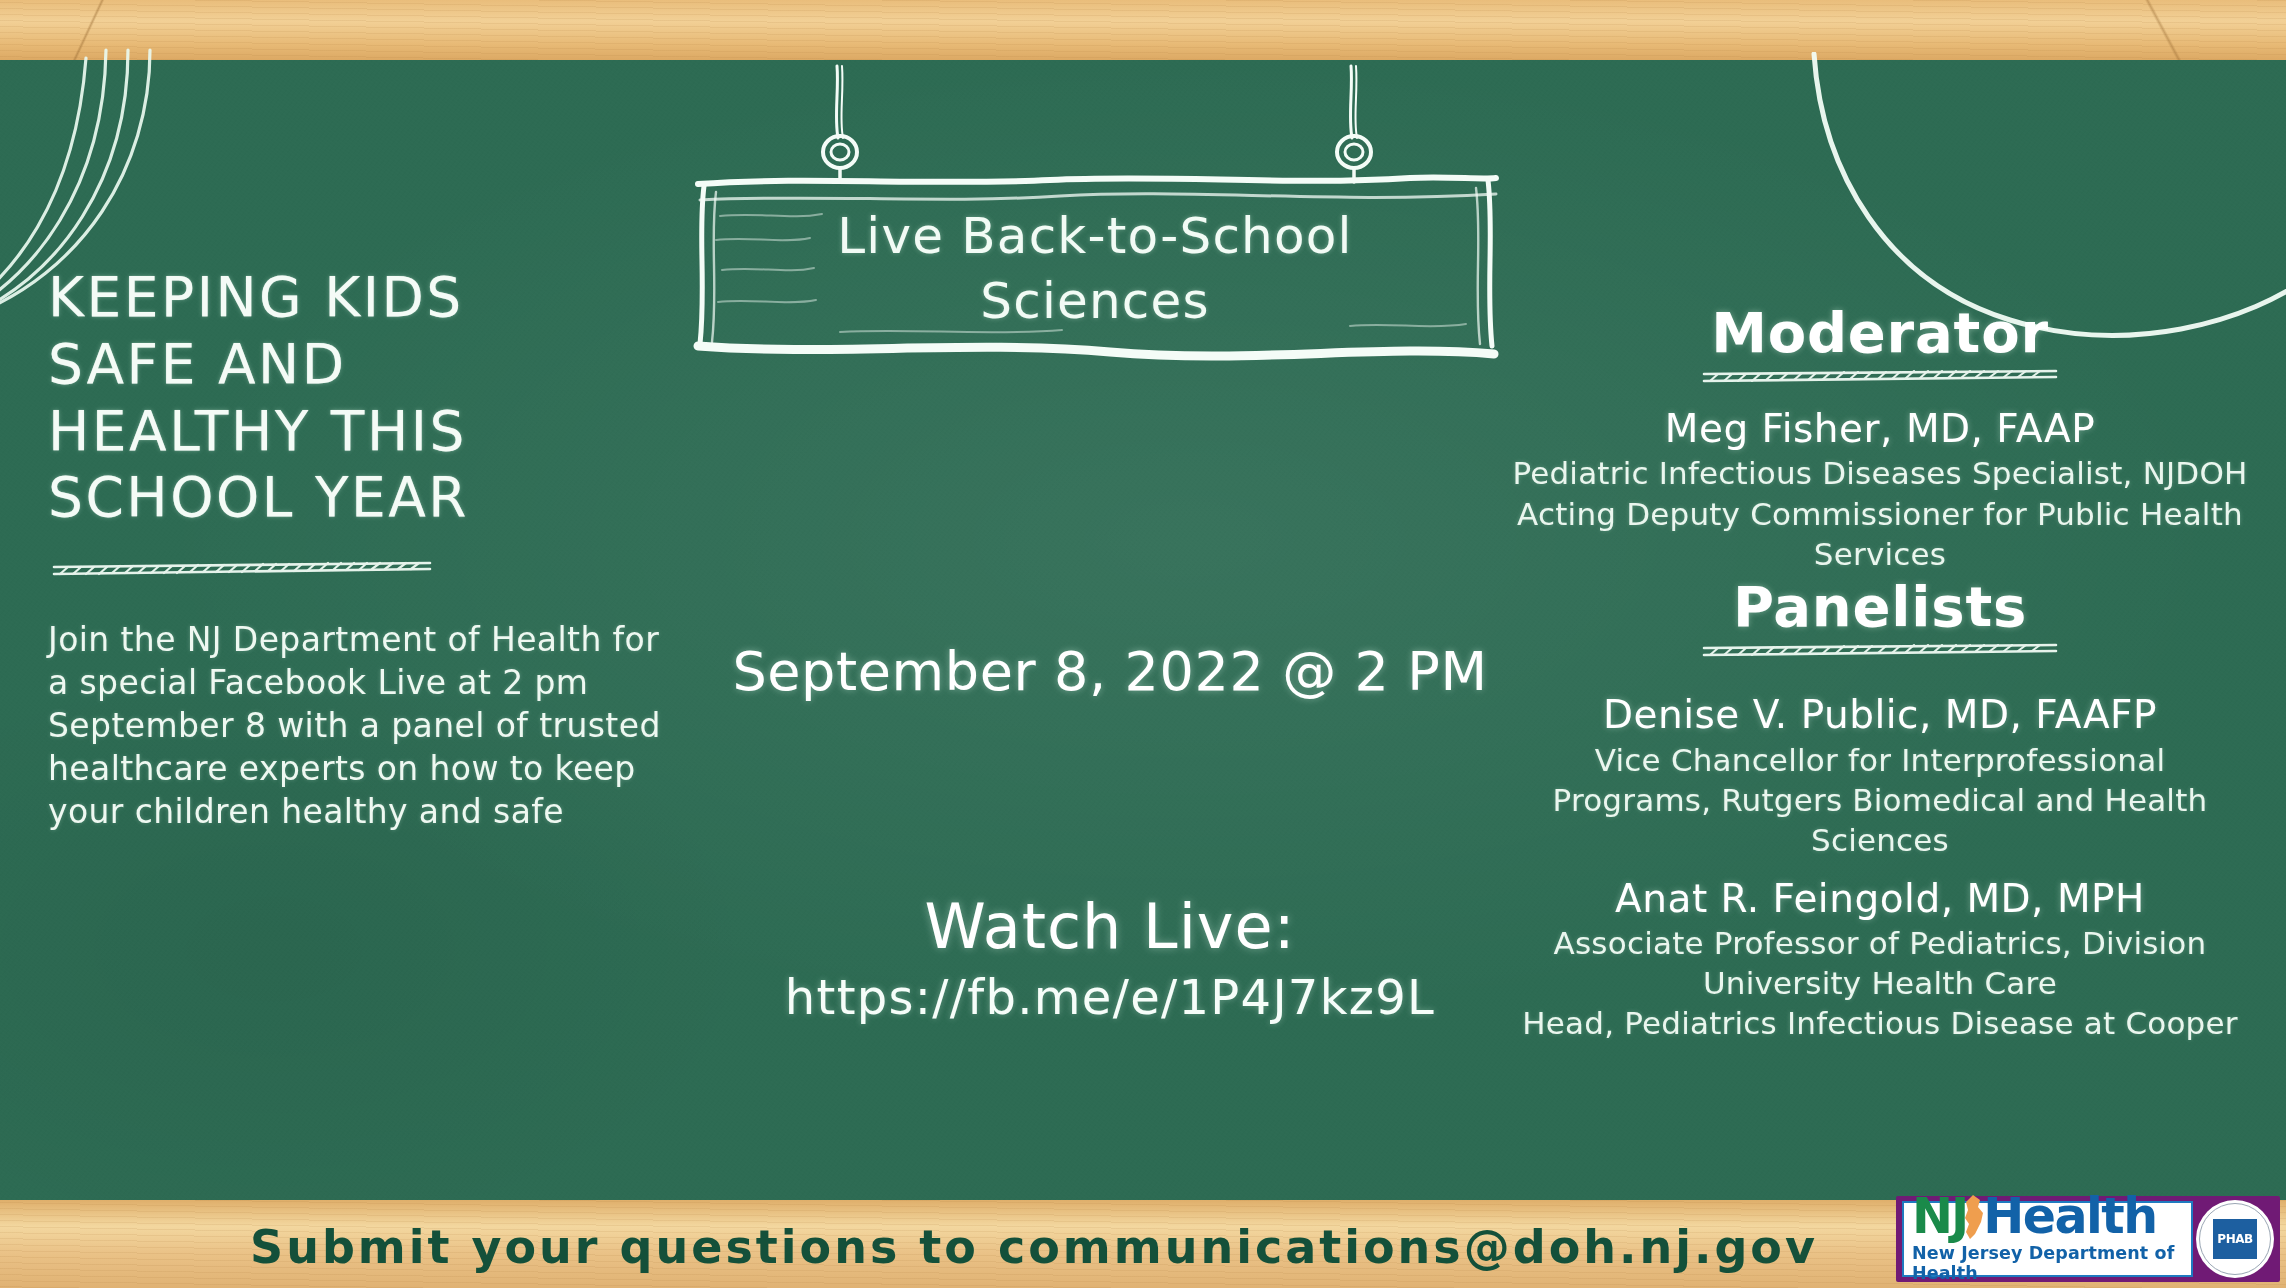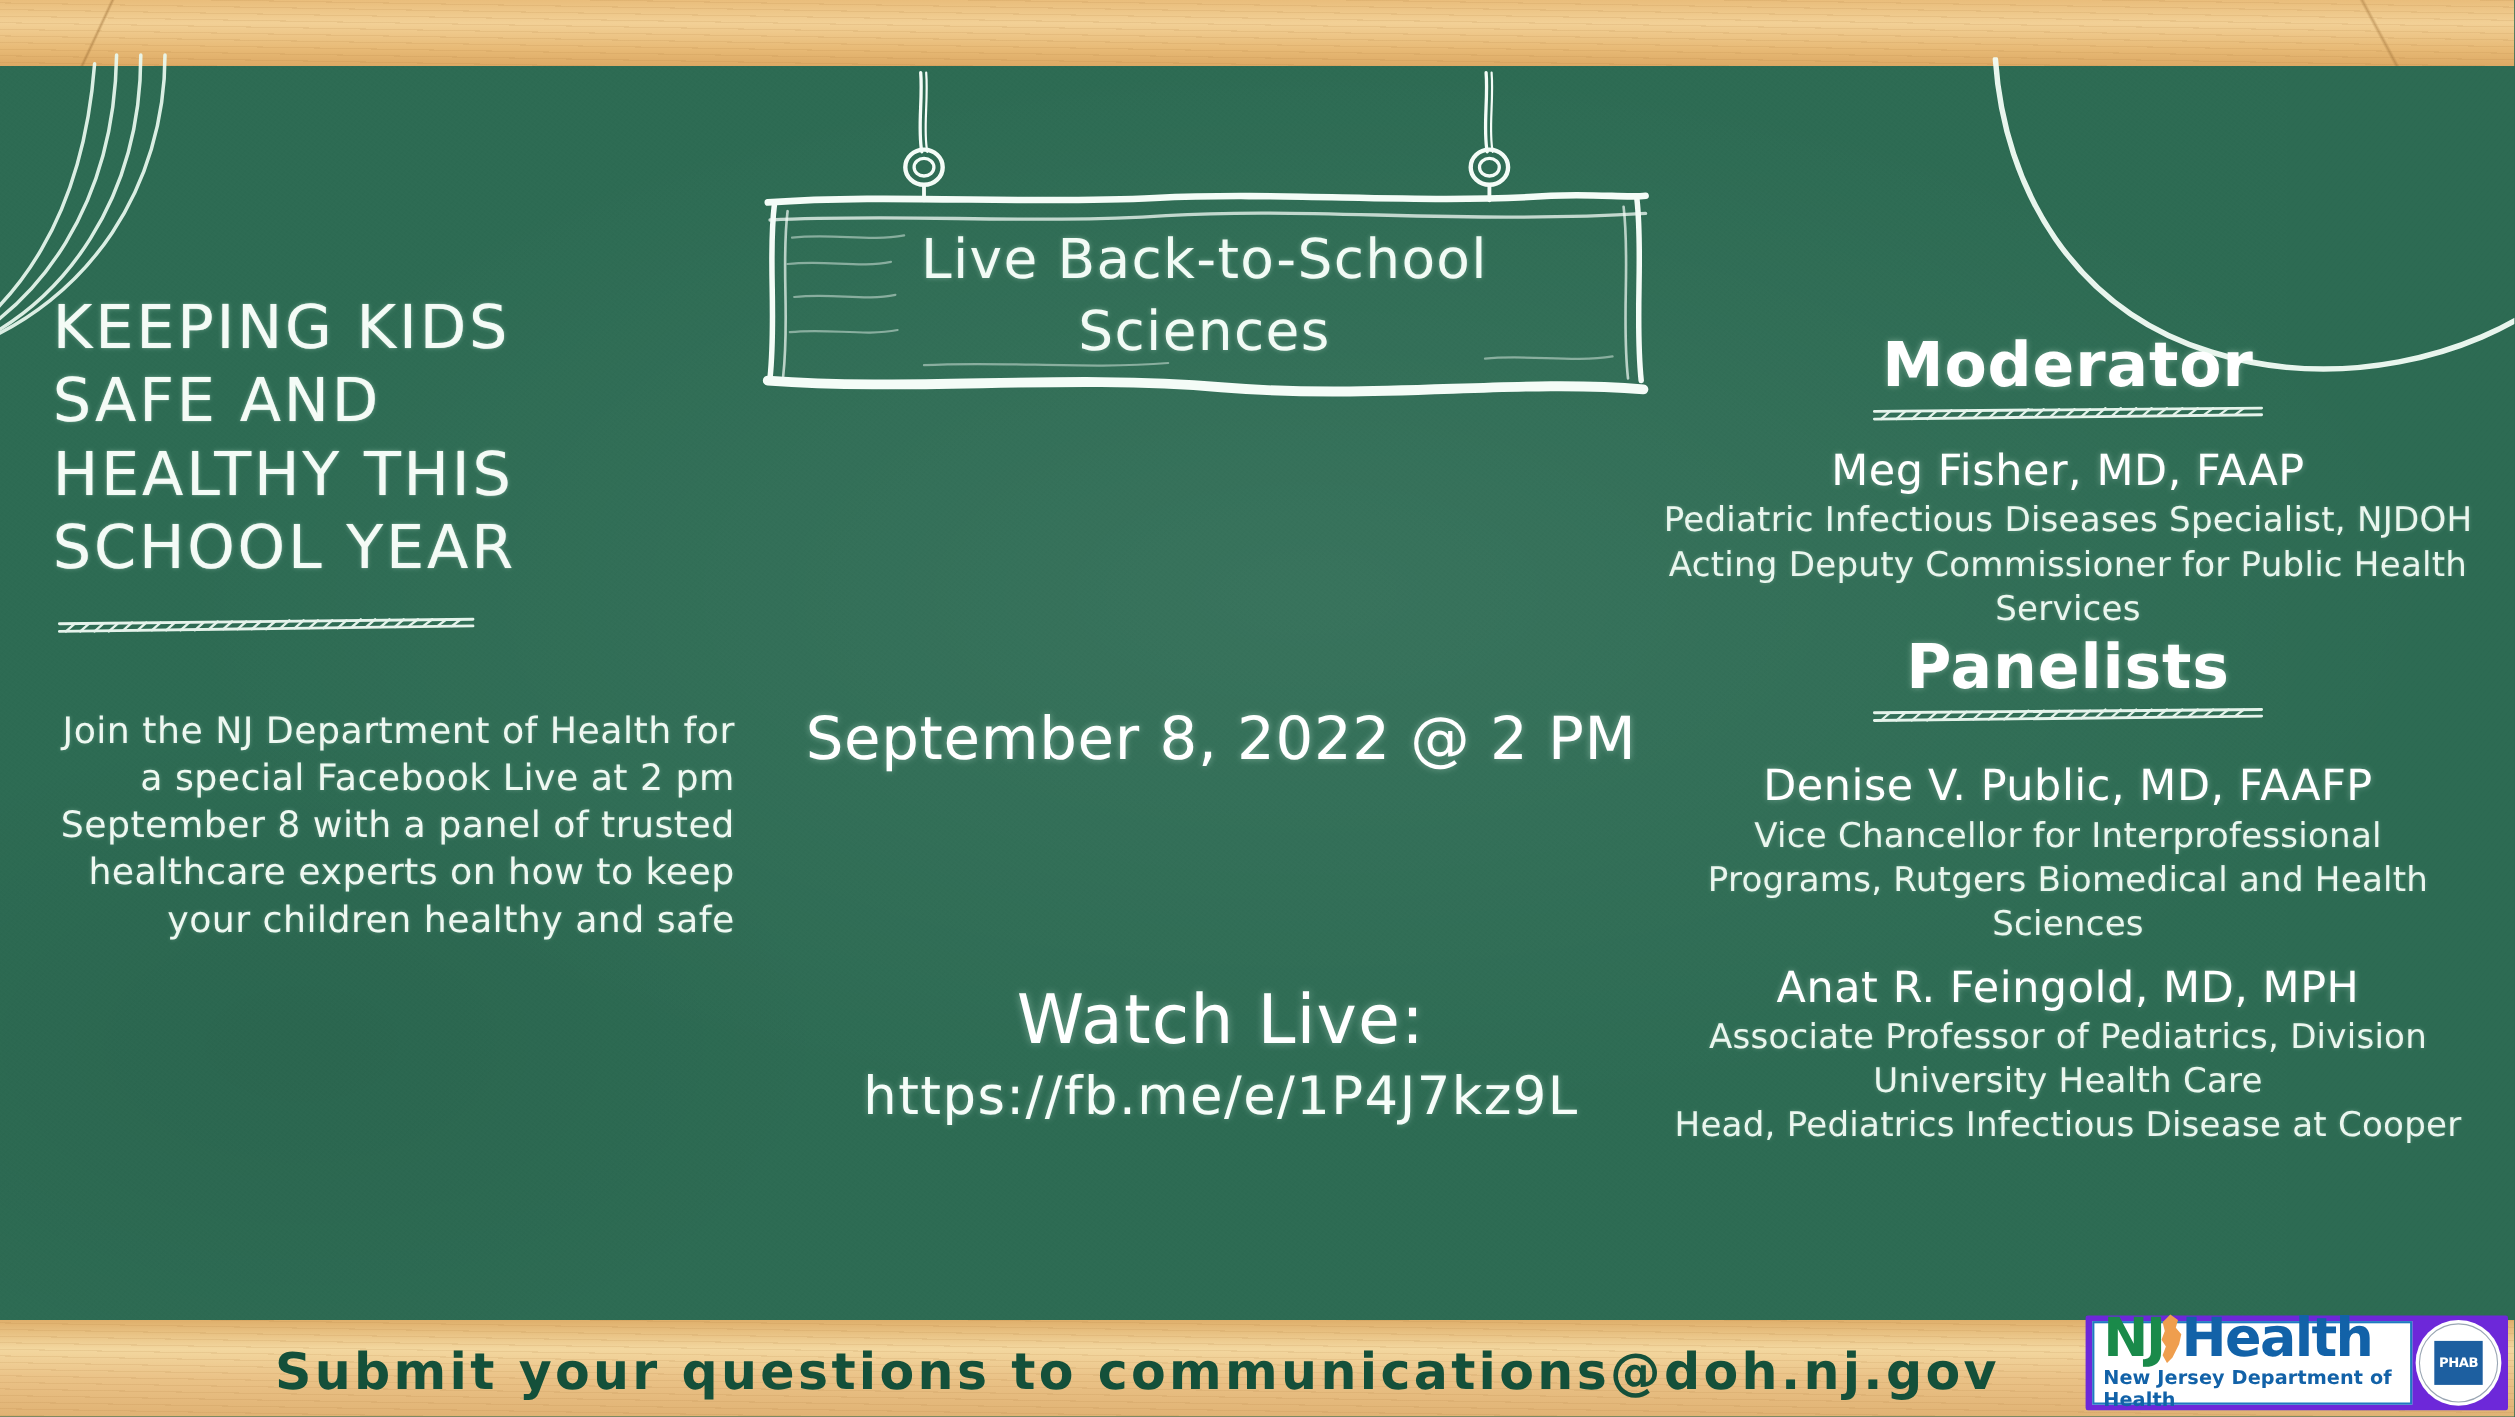--- a/index.html
+++ b/index.html
@@ -70,25 +70,24 @@
     font-weight:400; color:#f4fbf6;
     text-transform:uppercase;
     -webkit-text-stroke:0px;
     text-shadow:
        0 0 1px rgba(255,255,255,.55),
        0 0 5px rgba(220,255,235,.30);
   }
   .headline div { white-space:nowrap; }
   .rule { margin:30px 0 0 4px; }
   .body-copy {
-    margin-top:58px;
+    margin-top:34px;
     font-size:33px; line-height:1.30; color:#eef8f1;
     letter-spacing:.4px;
     text-shadow:0 0 4px rgba(210,245,225,.28);
-    text-align:right;
   }
   .body-copy div{ white-space:nowrap; }
 
   
   .sign-wrap { position:absolute; left:690px; top:64px; width:810px; height:330px; }
   .sign-text {
     position:absolute; left:0; top:140px; width:810px;
     text-align:center; color:#f2fbf5;
     font-size:50px; line-height:1.30; letter-spacing:1.2px;
     text-shadow:0 0 5px rgba(215,250,230,.35);
@@ -131,21 +130,21 @@
   
   .submit-line {
     position:absolute; left:250px; bottom:14px;
     color:#14503a; font-size:46px; letter-spacing:3px; font-weight:700;
     white-space:nowrap;
   }
   .logo {
     position:absolute; right:6px; bottom:6px;
     width:384px; height:86px;
     display:flex; align-items:center;
-    background:#6d28d9; padding:5px 6px; border-radius:2px;margin-left:29px;
+    background:#701a75; padding:5px 6px; border-radius:2px;margin-left:29px;
   }
   .logo-card {
     flex:1 1 auto; height:100%; background:#ffffff;
     border:2px solid #1f7ac0;
     display:flex; flex-direction:column; justify-content:center;
     padding:2px 8px 3px;
   }
   .logo-main { display:flex; align-items:center; line-height:.92; }
   .logo-nj   { color:#1a8a4a; font-size:49px; font-weight:700; letter-spacing:-2px; }
   .logo-state{ width:26px; height:46px; margin:0 -4px 0 -6px; position:relative; }

